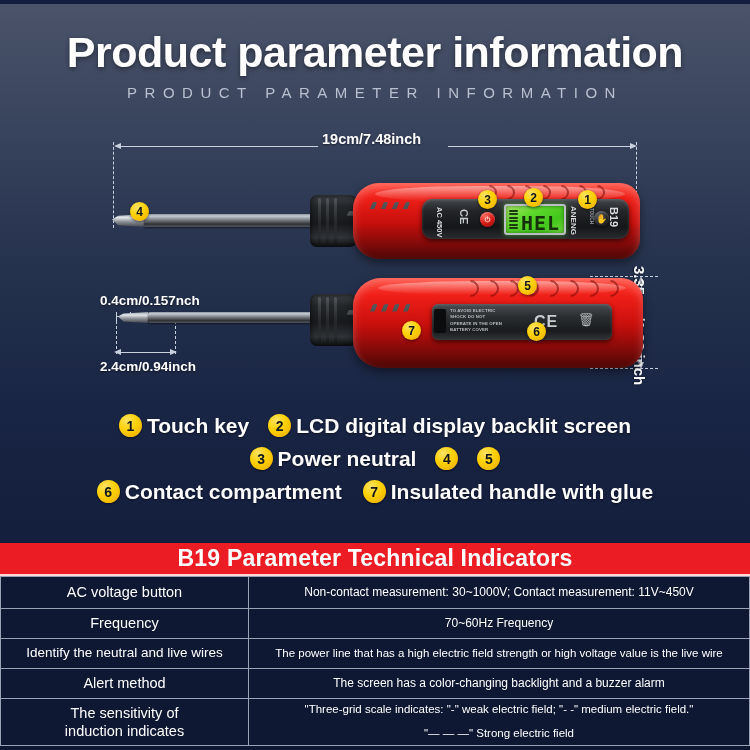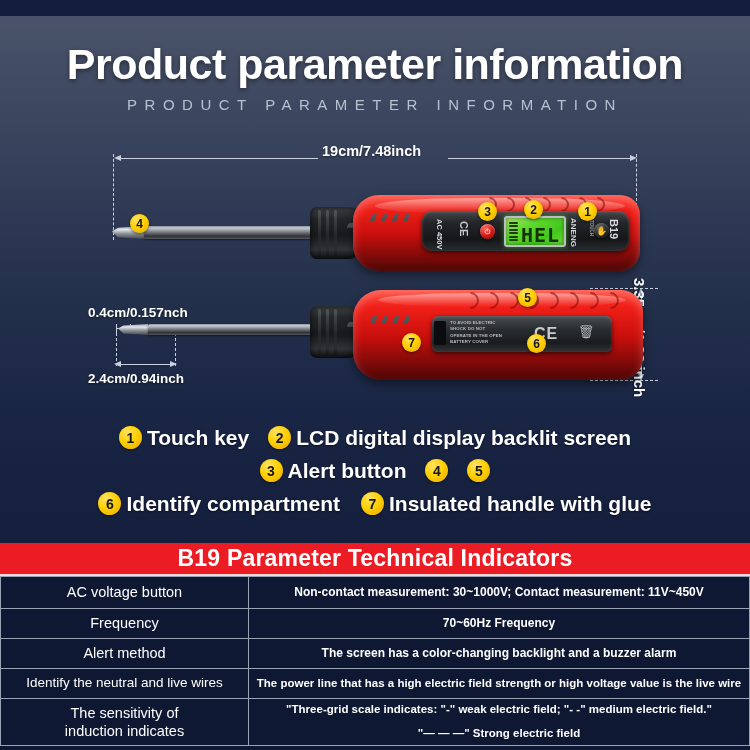--- a/index.html
+++ b/index.html
@@ -5,40 +5,40 @@
   * { margin:0; padding:0; box-sizing:border-box; }
   html,body { width:750px; height:750px; overflow:hidden; }
   body {
     font-family:"Liberation Sans", sans-serif;
     background:#131d3e;
     position:relative;
   }
 
   
   #hero {
-    position:absolute; left:0; top:16px; width:750px; height:649px;
+    position:absolute; left:0; top:4px; width:750px; height:649px;
     background:linear-gradient(180deg,#4a5369 0%, #414b63 10%, #323d58 26%, #23304b 44%, #1a2645 60%, #151f3e 78%, #131c3a 100%);
     overflow:hidden;
   }
   #title-main {
     position:absolute; top:24px; left:0; width:750px; text-align:center;
     font-size:43px; font-weight:bold; color:#ffffff; letter-spacing:-0.5px;
     text-shadow:0 2px 5px rgba(0,0,0,.45);
     white-space:nowrap;
   }
   #title-sub {
     position:absolute; top:80px; left:0; width:750px; text-align:center;
     font-size:15px; color:#b9c0cf; letter-spacing:7.5px; font-weight:400;
     white-space:nowrap;
   }
 
   
   .dim-label { position:absolute; color:#fff; font-size:14.5px; font-weight:bold; white-space:nowrap;
                text-shadow:0 1px 2px rgba(0,0,0,.5); }
-  .dim-label.small { font-size:13.5px; }
+  .dim-label.small { font-size:13.5px;margin-left:12px; }
   .dashv { position:absolute; width:0; border-left:1px dashed #c9d0de; }
   .dashh { position:absolute; height:0; border-top:1px dashed #c9d0de; }
   .solidh { position:absolute; height:1px; background:#c9d0de; }
   .solidv { position:absolute; width:1px; background:#c9d0de; }
   .arrow-l, .arrow-r { position:absolute; width:0; height:0; border-top:3.5px solid transparent; border-bottom:3.5px solid transparent; }
   .arrow-l { border-right:7px solid #c9d0de; }
   .arrow-r { border-left:7px solid #c9d0de; }
   .arrow-u, .arrow-d { position:absolute; width:0;height:0; border-left:3.5px solid transparent; border-right:3.5px solid transparent; }
   .arrow-u { border-bottom:7px solid #c9d0de; }
   .arrow-d { border-top:7px solid #c9d0de; }
@@ -164,21 +164,21 @@
     height:33px; background:#ec1c24; display:flex; align-items:center; justify-content:center;
     border-bottom:2px solid #ffd5d5;
   }
   #tbl-header span { color:#ffffff; font-size:23px; font-weight:bold; letter-spacing:.2px; }
   table { width:750px; border-collapse:collapse; table-layout:fixed; }
   td {
     border:1px solid #9aa3b5; color:#ffffff; text-align:center; vertical-align:middle;
     background:#0f1832; padding:2px 4px;
   }
   td.k { width:248px; font-size:14.5px; line-height:1.25; }
-  td.v { font-size:11.5px; line-height:1.55;font-weight:bold; }
+  td.v { font-size:11.5px; line-height:1.55; }
   td.v.big { font-size:12px; }
   .row-h1 { height:32px; }
   .row-h2 { height:30px; }
   .row-h3 { height:44px; }
 </style>
 </head>
 <body>
 
 <div id="hero">
 
@@ -345,34 +345,34 @@
       </div>
       <div class="co-item" style="margin-left:12px;">
         <div class="co-badge">2</div>
         <div class="co-text">LCD digital display backlit screen</div>
       </div>
     </div>
 
     <div class="co-row">
       <div class="co-item">
         <div class="co-badge">3</div>
-        <div class="co-text">Alert button</div>
+        <div class="co-text">Power neutral</div>
       </div>
       <div class="co-item" style="margin-left:12px;">
         <div class="co-badge">4</div>
       </div>
       <div class="co-item" style="margin-left:12px;">
         <div class="co-badge">5</div>
       </div>
     </div>
 
     <div class="co-row">
       <div class="co-item">
         <div class="co-badge">6</div>
-        <div class="co-text">Identify compartment</div>
+        <div class="co-text">Contact compartment</div>
       </div>
       <div class="co-item" style="margin-left:14px;">
         <div class="co-badge">7</div>
         <div class="co-text">Insulated handle with glue</div>
       </div>
     </div>
 
   </div>
 </div>
 
@@ -386,26 +386,26 @@
     <tbody>
       <tr class="row-h1">
         <td class="k">AC voltage button</td>
         <td class="v big">Non-contact measurement: 30~1000V; Contact measurement: 11V~450V</td>
       </tr>
       <tr class="row-h2">
         <td class="k">Frequency</td>
         <td class="v big">70~60Hz Frequency</td>
       </tr>
       <tr class="row-h2">
+        <td class="k" style="font-size:13.5px;">Identify the neutral and live wires</td>
+        <td class="v">The power line that has a high electric field strength or high voltage value is the live wire</td>
+      </tr>
+      <tr class="row-h2">
         <td class="k">Alert method</td>
         <td class="v big">The screen has a color-changing backlight and a buzzer alarm</td>
-      </tr>
-      <tr class="row-h2">
-        <td class="k" style="font-size:13.5px;">Identify the neutral and live wires</td>
-        <td class="v">The power line that has a high electric field strength or high voltage value is the live wire</td>
       </tr>
       <tr class="row-h3">
         <td class="k">
           <div>The sensitivity of</div>
           <div>induction indicates</div>
         </td>
         <td class="v">
           <div>"Three-grid scale indicates: "-" weak electric field; "- -" medium electric field."</div>
           <div style="margin-top:6px;">"—  —  —" Strong electric field</div>
         </td>

